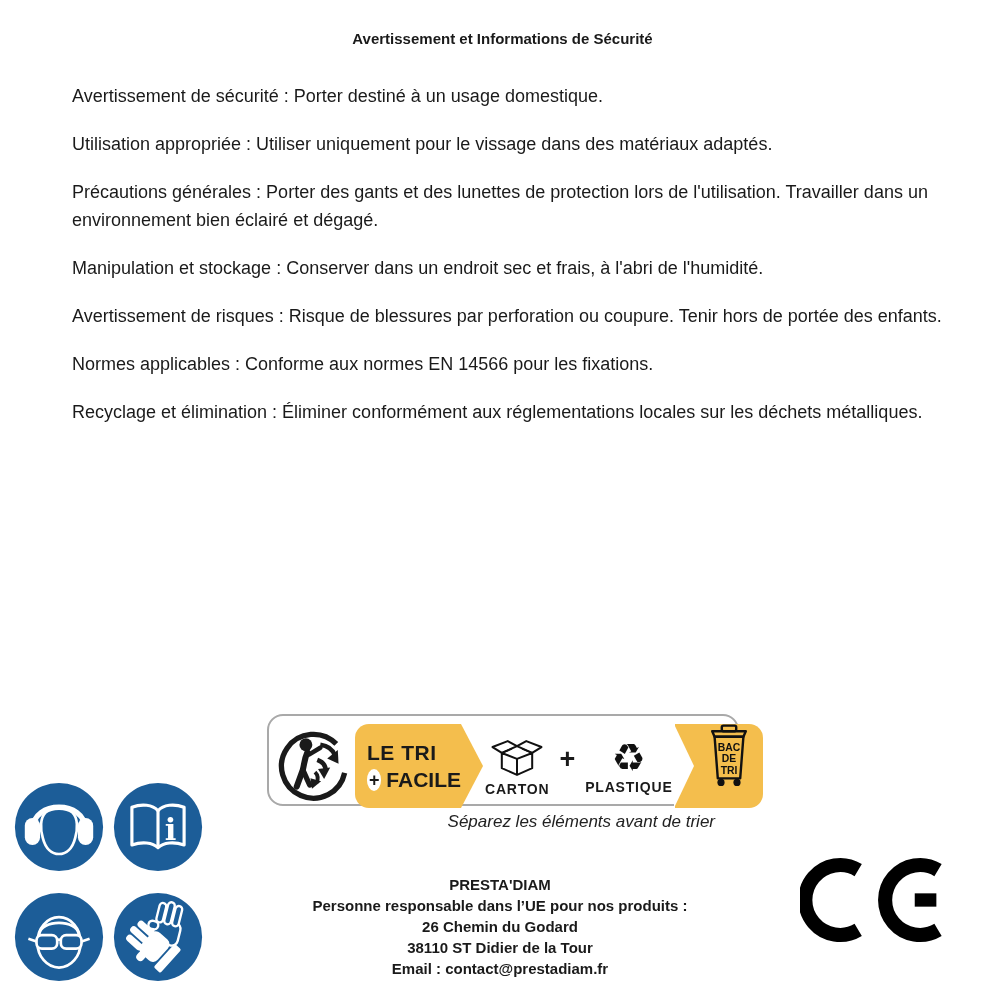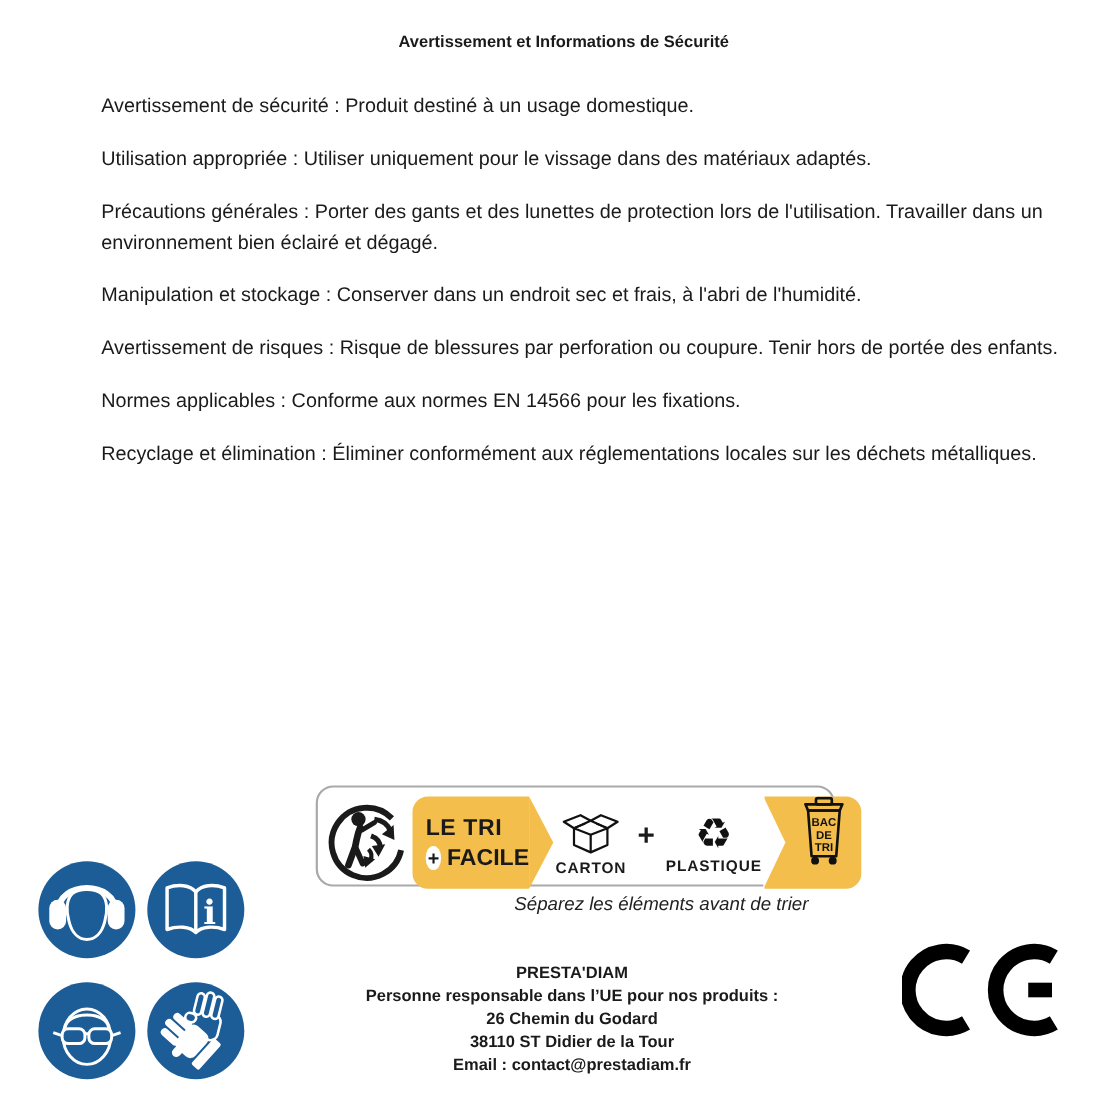--- a/index.html
+++ b/index.html
@@ -7,21 +7,21 @@
     --tri-yellow:#f4be4d;
     --banner-border:#a9a9a9;
   }
   *{box-sizing:border-box;}
   html,body{margin:0;padding:0;}
   body{
     width:1005px;height:1005px;background:#ffffff;
     font-family:"Liberation Sans", sans-serif;color:#111;
     position:relative;overflow:hidden;
   }
-  .page{position:absolute;inset:0;margin-left:20px;}
+  .page{position:absolute;inset:0;}
 
   .doc-title{
     position:absolute;top:30px;left:0;width:100%;
     text-align:center;font-size:15px;font-weight:bold;color:#1a1a1a;
   }
   .content{
     position:absolute;left:72px;top:82px;width:905px;
     font-size:18px;line-height:28px;color:#1a1a1a;
   }
   .content p{margin:0 0 20px 0;}
@@ -90,21 +90,21 @@
   .ce{position:absolute;left:800px;top:850px;}
 </style>
 </head>
 <body>
 
 <div class="page">
 
   <div class="doc-title">Avertissement et Informations de Sécurité</div>
 
   <div class="content">
-    <p>Avertissement de sécurité : Produit destiné à un usage domestique.</p>
+    <p>Avertissement de sécurité : Porter destiné à un usage domestique.</p>
     <p>Utilisation appropriée : Utiliser uniquement pour le vissage dans des matériaux adaptés.</p>
     <p>Précautions générales : Porter des gants et des lunettes de protection lors de l'utilisation. Travailler dans un environnement bien éclairé et dégagé.</p>
     <p>Manipulation et stockage : Conserver dans un endroit sec et frais, à l'abri de l'humidité.</p>
     <p>Avertissement de risques : Risque de blessures par perforation ou coupure. Tenir hors de portée des enfants.</p>
     <p>Normes applicables : Conforme aux normes EN 14566 pour les fixations.</p>
     <p>Recyclage et élimination : Éliminer conformément aux réglementations locales sur les déchets métalliques.</p>
   </div>
 
   <div class="icons-grid">
 

